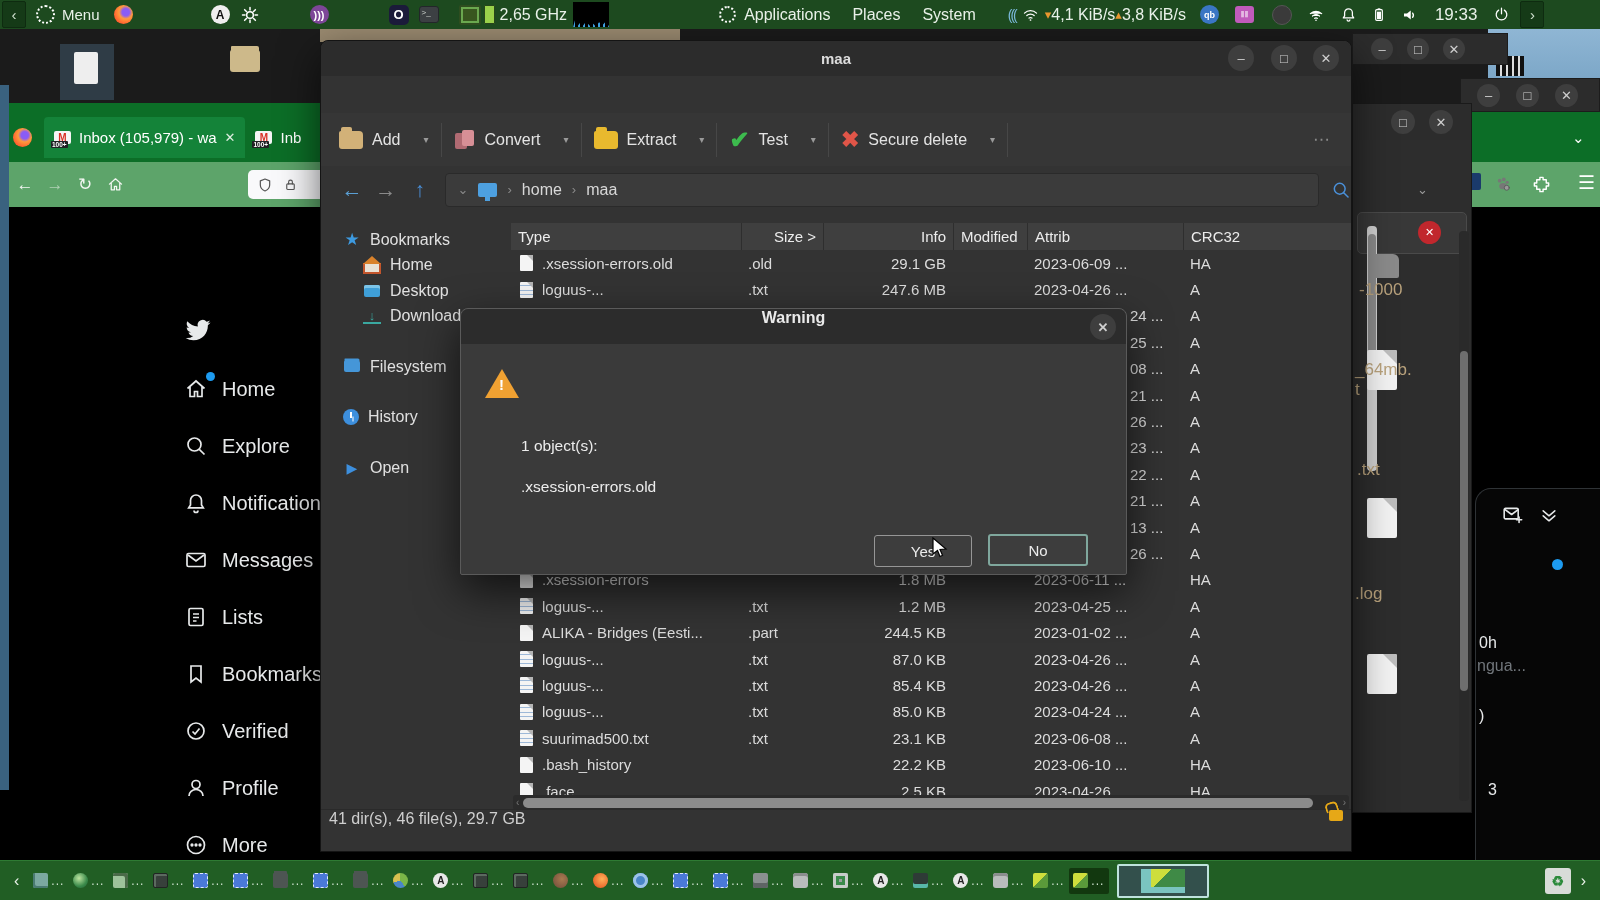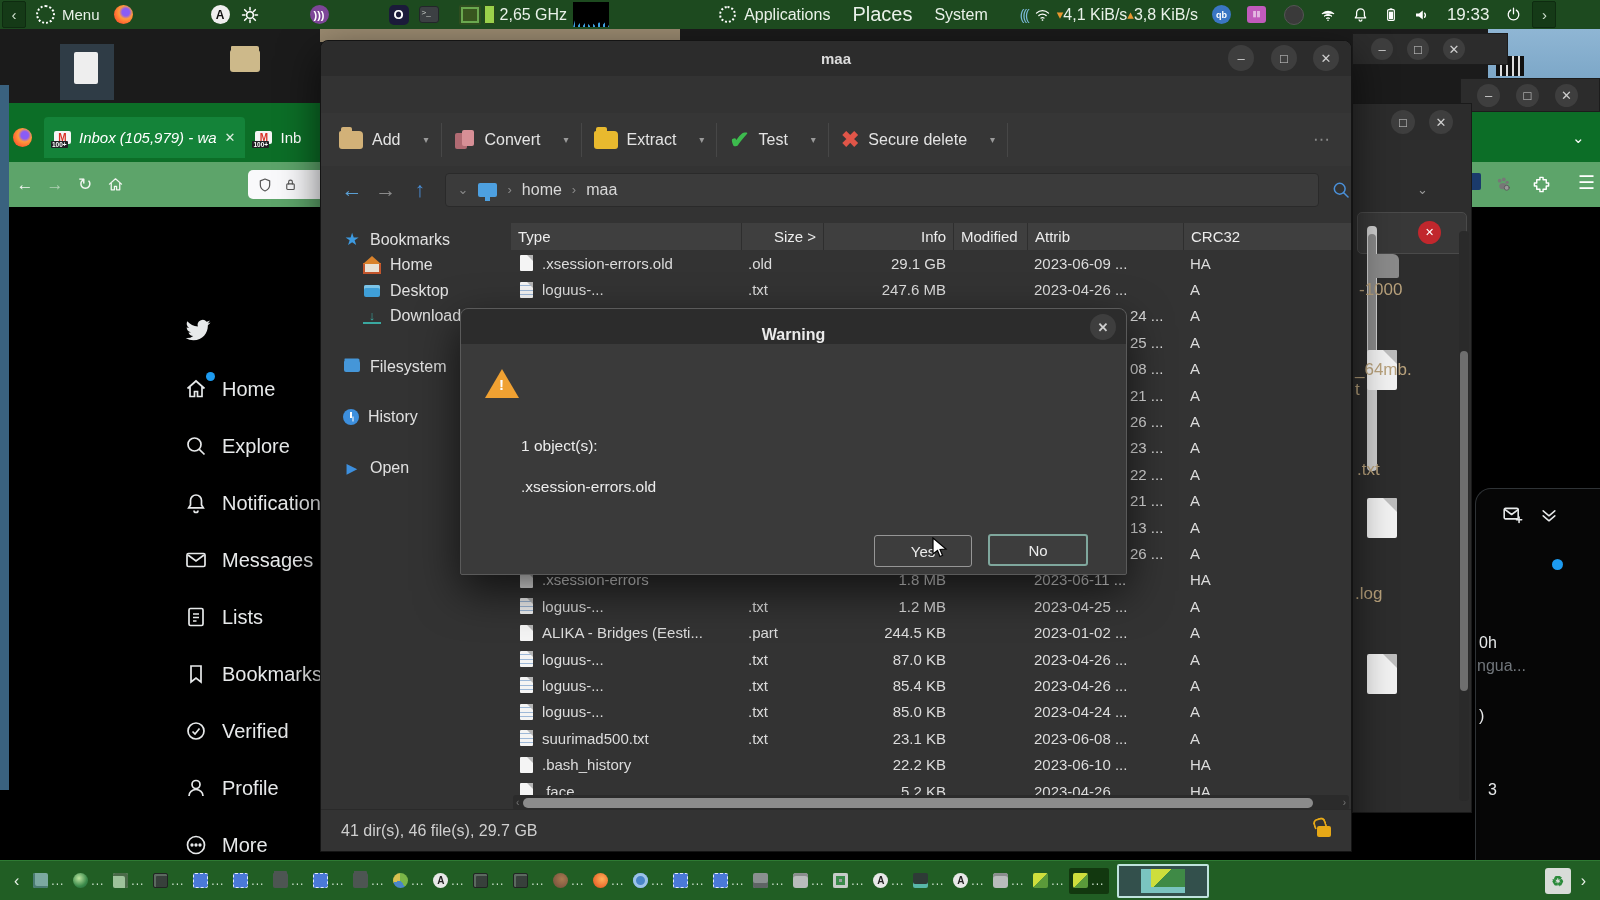--- a/index.html
+++ b/index.html
@@ -101,26 +101,26 @@
   .cell{padding:0 7px;white-space:nowrap;overflow:hidden;}
   .cell.name{display:flex;align-items:center;gap:9px;padding-left:9px;}
   .cell.size,.cell.info{text-align:right;}
   .frow.occluded .cell.mod{padding-left:103px;}
   .fic{width:13px;height:16px;background:#f4f4f4;border-radius:1px;position:relative;flex:none;}
   .fic:after{content:"";position:absolute;right:0;top:0;border:3.5px solid #b5b5b5;border-left-color:transparent;border-bottom-color:transparent;}
   .fic.doc-l{background:repeating-linear-gradient(180deg,#f4f4f4 0 3px,#9db8d8 3px 4.5px);background-color:#f4f4f4;}
   #hscroll{position:absolute;left:2px;top:582px;width:836px;height:15px;background:#2b2b2b;border-radius:3px;}
   #hscroll .thumb{position:absolute;left:10px;top:2.5px;width:790px;height:10px;background:#8b8b8b;border-radius:5px;}
   #hscroll .ar{position:absolute;top:0;color:#777;font-size:10px;line-height:15px;}
-  #maastatus{position:absolute;left:0;top:768px;width:100%;height:43px;border-top:1px solid #2a2a2a;display:flex;align-items:center;padding:0 20px;box-sizing:border-box;color:#cfcfcf;font-size:16px;}
+  #maastatus{position:absolute;left:0;top:768px;width:100%;height:43px;border-top:1px solid #2a2a2a;display:flex;padding:0 8px;box-sizing:border-box;color:#cfcfcf;font-size:16px;}
   .padlock{margin-left:auto;width:14px;height:11px;background:#e6a817;border-radius:2px;position:relative;}
   .padlock:before{content:"";position:absolute;left:-4px;top:-8px;width:9px;height:8px;border:2.5px solid #e6a817;border-bottom:none;border-radius:5px 5px 0 0;transform:rotate(-18deg);}
   
   #dlg{left:460px;top:308px;width:667px;height:267px;background:#3a3a3a;border:1px solid #5a5a5a;border-radius:8px 8px 2px 2px;box-shadow:0 16px 44px rgba(0,0,0,.65);z-index:40;box-sizing:border-box;}
-  #dlgtitle{position:absolute;left:0;top:0;width:100%;height:35px;background:#2c2c2c;border-radius:8px 8px 0 0;display:flex;align-items:flex-end;justify-content:center;color:#eaeaea;font-weight:bold;font-size:16px;}
+  #dlgtitle{position:absolute;left:0;top:0;width:100%;height:35px;background:#2c2c2c;border-radius:8px 8px 0 0;display:flex;align-items:flex-start;justify-content:center;color:#eaeaea;font-weight:bold;font-size:16px;}
   #dlgclose{position:absolute;right:10px;top:5px;}
   .warntri{position:absolute;left:24px;top:60px;width:0;height:0;border-left:17px solid transparent;border-right:17px solid transparent;border-bottom:29px solid #f0a132;}
   .warntri:after{content:"!";position:absolute;left:-3px;top:7px;color:#fff;font-weight:bold;font-size:15px;}
   .dmsg{position:absolute;left:60px;color:#ececec;font-size:15.5px;}
   .dbtn{position:absolute;height:32px;background:#3d3d3d;border:1px solid #969696;border-radius:3px;color:#ececec;font-size:15px;display:flex;align-items:center;justify-content:center;}
   .dbtn.default{border:2px solid #7fa79d;}
   
   #taskbar{left:0;top:860px;width:1600px;height:40px;background:#215e24;border-top:1px solid #2e7a33;display:flex;align-items:center;z-index:60;padding:0 4px;box-sizing:border-box;}
   .tbitem{width:40px;height:26px;display:flex;align-items:center;gap:3px;padding-left:4px;box-sizing:border-box;border-radius:2px;}
   .tbitem .dots{color:#cfe3cf;font-size:12px;letter-spacing:1px;}
@@ -255,21 +255,21 @@
 
   <div id="ffwin" class="abs">
     <div class="fftop"></div>
     <div class="fftabs">
       <span class="ffball" style="margin:0 12px 0 13px;"></span>
       <div class="fftab">
         <span class="gmailico">
             <span>M</span>
             <span class="gbadge">100+</span>
           </span>
-        <span style="white-space:nowrap;overflow:hidden;max-width:150px;font-style:italic;">Inbox (105,979) - wa</span>
+        <span style="white-space:nowrap;overflow:hidden;max-width:150px;">Inbox (105,979) - wa</span>
         <span style="font-size:13px;color:#dfeee2;">✕</span>
       </div>
       <div class="fftab" style="background:transparent;">
         <span class="gmailico">
             <span>M</span>
             <span class="gbadge">100+</span>
           </span>
         <span>Inb</span>
       </div>
       <span class="abs" style="left:1572px;top:16px;color:#fff;font-size:15px;">⌄</span>
@@ -806,21 +806,21 @@
             <span class="cell att">HA</span>
             <span class="cell crc"></span>
           </div>
 
           <div class="frow grid">
             <span class="cell name">
               <i class="fic doc"></i>
               <span>.face</span>
             </span>
             <span class="cell type"></span>
-            <span class="cell size">5.2 KB</span>
+            <span class="cell size">2.5 KB</span>
             <span class="cell info"></span>
             <span class="cell mod">2023-04-26 ...</span>
             <span class="cell att">HA</span>
             <span class="cell crc"></span>
           </div>
         </div>
       <div id="hscroll">
         <span class="ar" style="left:3px;">‹</span>
         <span class="ar" style="right:3px;">›</span>
         <span class="thumb"></span>
@@ -1007,21 +1007,21 @@
       </svg>
     <span class="circ torball" style="margin-left:50px;">)))</span>
     <span class="circ operaball" style="margin-left:60px;">O</span>
     <span class="termtile" style="margin-left:10px;">&gt;_</span>
     <span class="cpuchip" style="margin-left:20px;"></span>
     <span class="batt" style="margin-left:3px;"></span>
     <span style="margin-left:5px;font-size:16px;">2,65 GHz</span>
     <span class="netgraph" style="margin-left:6px;"></span>
     <span style="margin-left:110px;width:17px;height:17px;border:2.5px dotted #fff;border-radius:50%;display:inline-block;box-sizing:border-box;"></span>
     <span style="margin-left:8px;font-size:16px;">Applications</span>
-    <span style="margin-left:22px;font-size:20px;">Places</span>
+    <span style="margin-left:22px;font-size:16px;">Places</span>
     <span style="margin-left:22px;font-size:16px;">System</span>
     <span style="margin-left:32px;color:#7ab8d8;font-size:14px;letter-spacing:-2px;">(((</span>
     <svg class="ic" width="17" height="17" style="margin-left:6px;">
         <use href="#i-wifi"></use>
       </svg>
     <span class="orange" style="margin-left:6px;">▾</span>
     <span style="font-size:16px;">4,1 KiB/s</span>
     <span class="orange">▴</span>
     <span style="font-size:16px;">3,8 KiB/s</span>
     <span class="circ qbball" style="margin-left:14px;">qb</span>

